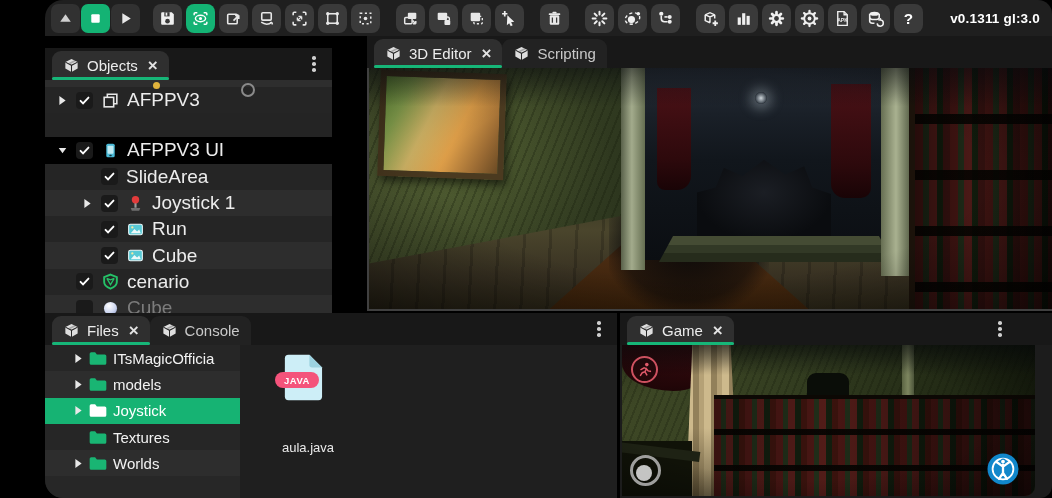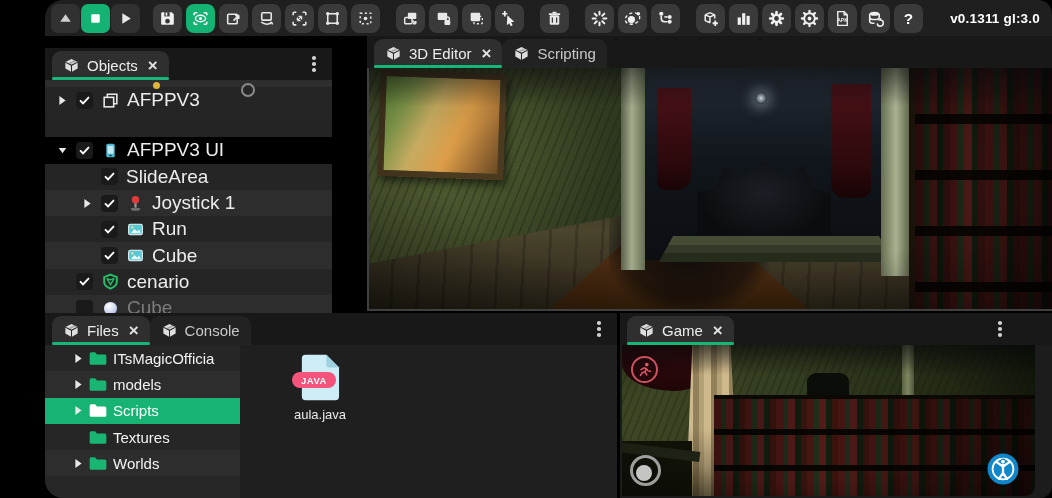--- a/index.html
+++ b/index.html
@@ -62,21 +62,21 @@
   
   #ftree{position:absolute;left:0;top:32px;width:195px;bottom:0;background:#272727;border-radius:0 0 0 18px;overflow:hidden;}
   .frow{height:26.3px;display:flex;align-items:center;font-size:15px;color:#f2f2f2;}
   .frow.even{background:#262626;} .frow.odd{background:#2d2d2d;}
   .frow.sel{background:#16b373;color:#ffffff;}
   .frow .arrow-sp{margin-left:26px;width:15px;}
   .folder-ic{display:flex;margin:0 5px 0 2px;color:#19b573;}
   .frow.sel .folder-ic{color:#ffffff;}
   .folder-ic svg{width:20px;height:17px;}
   #fgrid{position:absolute;left:195px;top:32px;right:0;bottom:0;background:#1f1f1f;}
-  .fitem{position:absolute;left:42px;top:8px;width:76px;display:flex;flex-direction:column;align-items:center;cursor:pointer;}
+  .fitem{position:absolute;left:42px;top:8px;width:76px;display:flex;flex-direction:column;cursor:pointer;gap:33px;}
   .jfile{position:relative;width:42px;height:49px;}
   .jfile svg{width:42px;height:49px;display:block;}
   .jbadge{position:absolute;left:-7px;top:19px;background:#f4537b;color:#fff;font-size:9.5px;font-weight:bold;
           padding:2.5px 9px;border-radius:8px;letter-spacing:.5px;}
   .flabel{margin-top:5px;font-size:13px;color:#eaeaea;}
 
   
   #e-scene{position:absolute;left:2px;top:32px;width:683px;height:241px;background:#11140d;overflow:hidden;}
   #g-scene{position:absolute;left:2px;top:32px;width:413px;height:151px;background:#161a10;overflow:hidden;border-radius:0 0 10px 0;}
   .ly{position:absolute;}
@@ -681,21 +681,21 @@
           <span class="arrow-sp">
             <svg viewBox="0 0 10 12">
               <path d="M1.5 1 L8.5 6 L1.5 11 Z" fill="#e8e8e8"></path>
             </svg>
           </span>
           <span class="folder-ic">
             <svg viewBox="0 0 18 15">
               <path d="M1.5 3.2 Q1.5 1.8 2.9 1.8 H6.4 L8 3.8 H15.1 Q16.5 3.8 16.5 5.2 V11.8 Q16.5 13.2 15.1 13.2 H2.9 Q1.5 13.2 1.5 11.8 Z" fill="currentColor"></path>
             </svg>
           </span>
-          <span class="folder-label">Scripts</span>
+          <span class="folder-label">Joystick</span>
         </div>
         <div class="frow even">
           <span class="arrow-sp"></span>
           <span class="folder-ic">
             <svg viewBox="0 0 18 15">
               <path d="M1.5 3.2 Q1.5 1.8 2.9 1.8 H6.4 L8 3.8 H15.1 Q16.5 3.8 16.5 5.2 V11.8 Q16.5 13.2 15.1 13.2 H2.9 Q1.5 13.2 1.5 11.8 Z" fill="currentColor"></path>
             </svg>
           </span>
           <span class="folder-label">Textures</span>
         </div>

